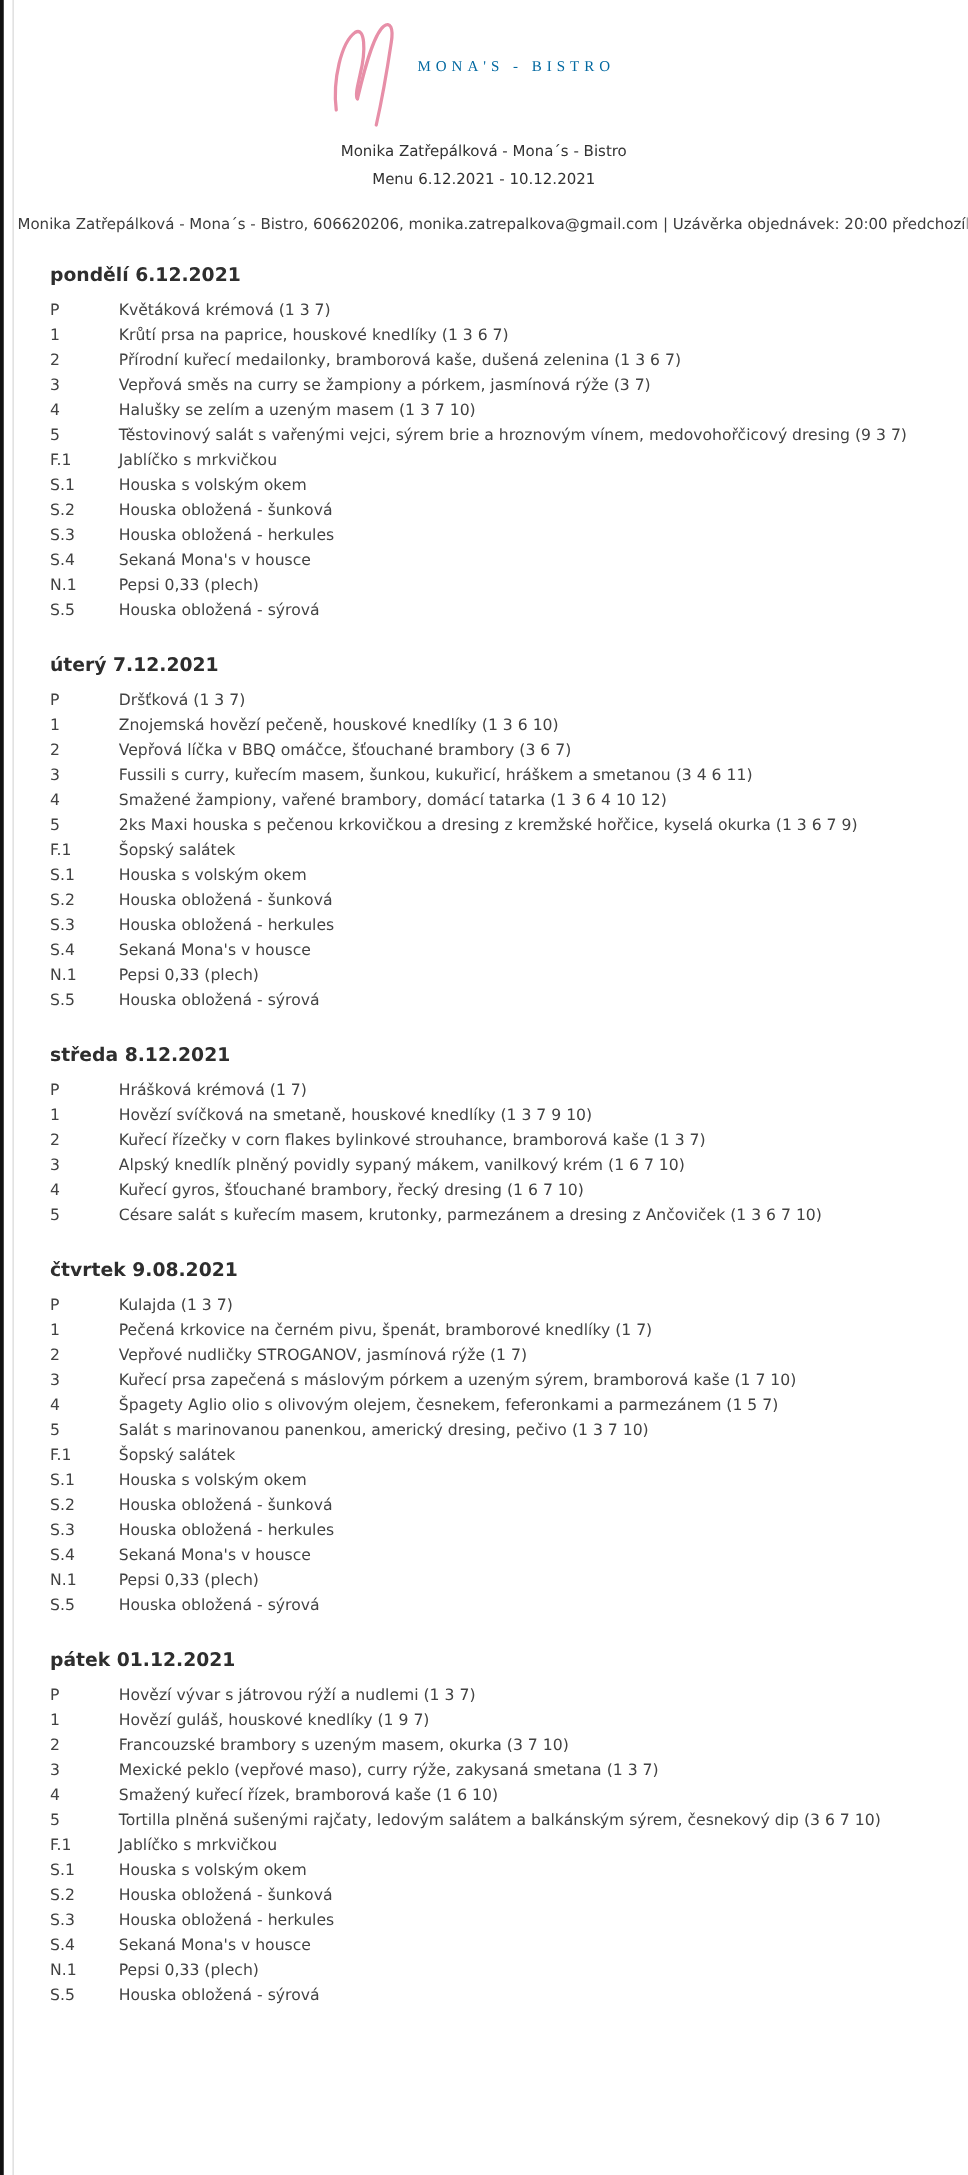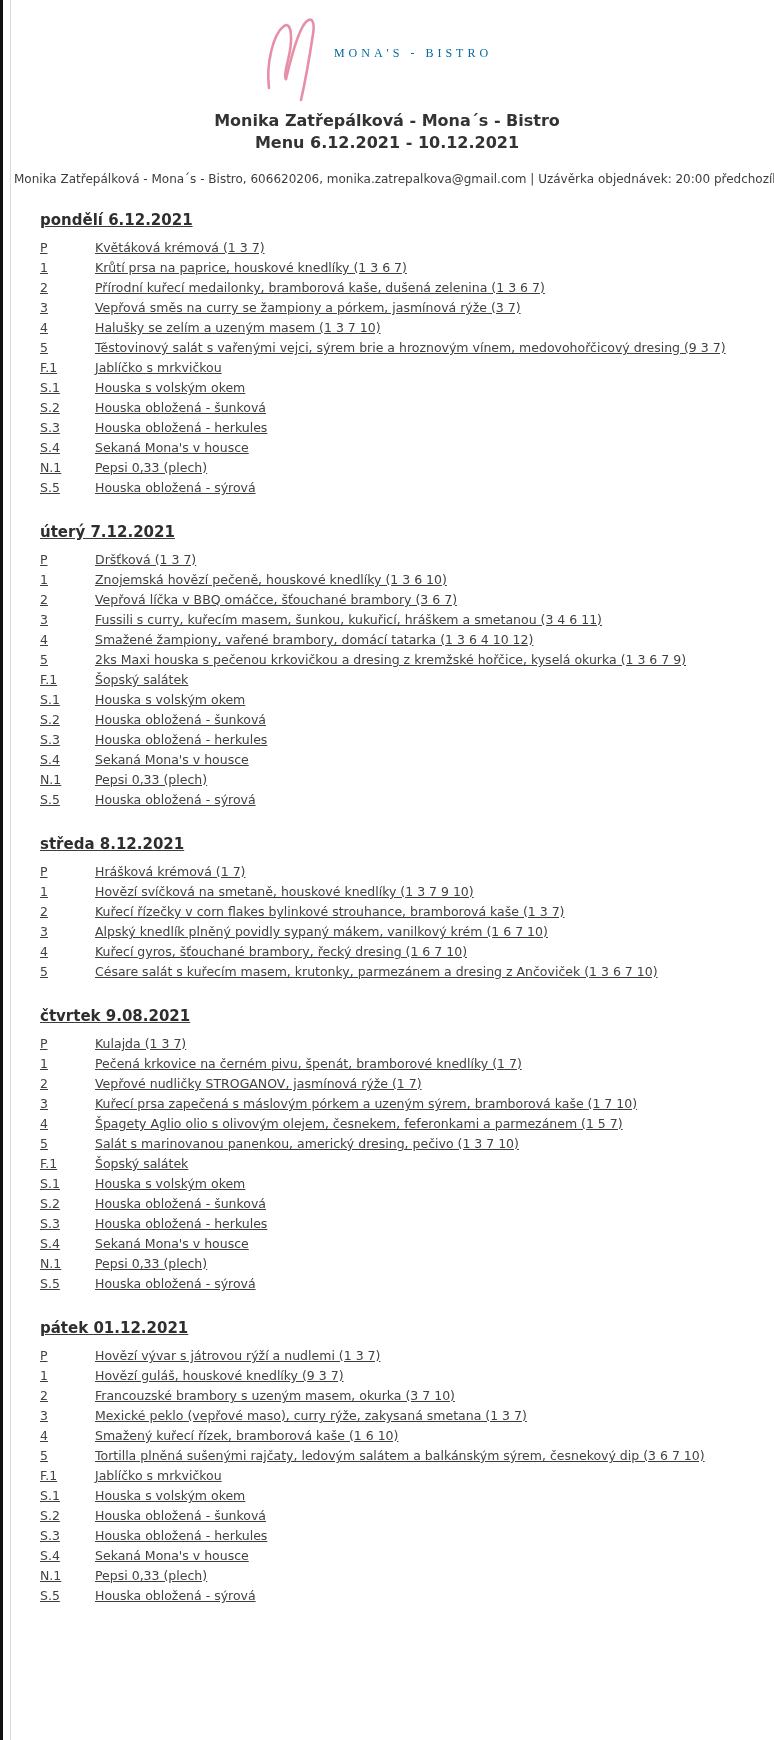--- a/index.html
+++ b/index.html
@@ -41,38 +41,37 @@
     font-size: 12px;
     letter-spacing: 4px;
     color: #0369a1;
     margin-left: 14px;
     margin-top: -14px;
     white-space: nowrap;
   }
   
   .title {
     text-align: center;
-    font-weight: bold;
-    font-size: 16px;
+    font-weight: normal;
+    font-size: 12px;
     color: #333333;
     line-height: 22px;
     margin-top: 4px;
   }
   .contact {
     text-align: center;
     font-size: 12px;
     color: #3d3d3d;
     margin-top: 18px;
     white-space: nowrap;
   }
   
   .days {
     margin-top: 8px;
     padding-left: 26px;
-    text-decoration: underline;
   }
   .day-section { margin-top: 0; }
   .day-header {
     font-weight: bold;
     font-size: 15px;
     color: #2e2e2e;
     margin-top: 25px;
     margin-bottom: 9px;
   }
   .menu-row {
@@ -325,21 +324,21 @@
   <section class="day-section">
     <h2 class="day-header">pátek 01.12.2021</h2>
     <div class="day-rows">
 
     <div class="menu-row">
         <span class="menu-code">P</span>
         <span class="menu-desc">Hovězí vývar s játrovou rýží a nudlemi (1 3 7)</span>
       </div>
           <div class="menu-row">
         <span class="menu-code">1</span>
-        <span class="menu-desc">Hovězí guláš, houskové knedlíky (9 3 7)</span>
+        <span class="menu-desc">Hovězí guláš, houskové knedlíky (1 9 7)</span>
       </div>
           <div class="menu-row">
         <span class="menu-code">2</span>
         <span class="menu-desc">Francouzské brambory s uzeným masem, okurka (3 7 10)</span>
       </div>
           <div class="menu-row">
         <span class="menu-code">3</span>
         <span class="menu-desc">Mexické peklo (vepřové maso), curry rýže, zakysaná smetana (1 3 7)</span>
       </div>
           <div class="menu-row">

